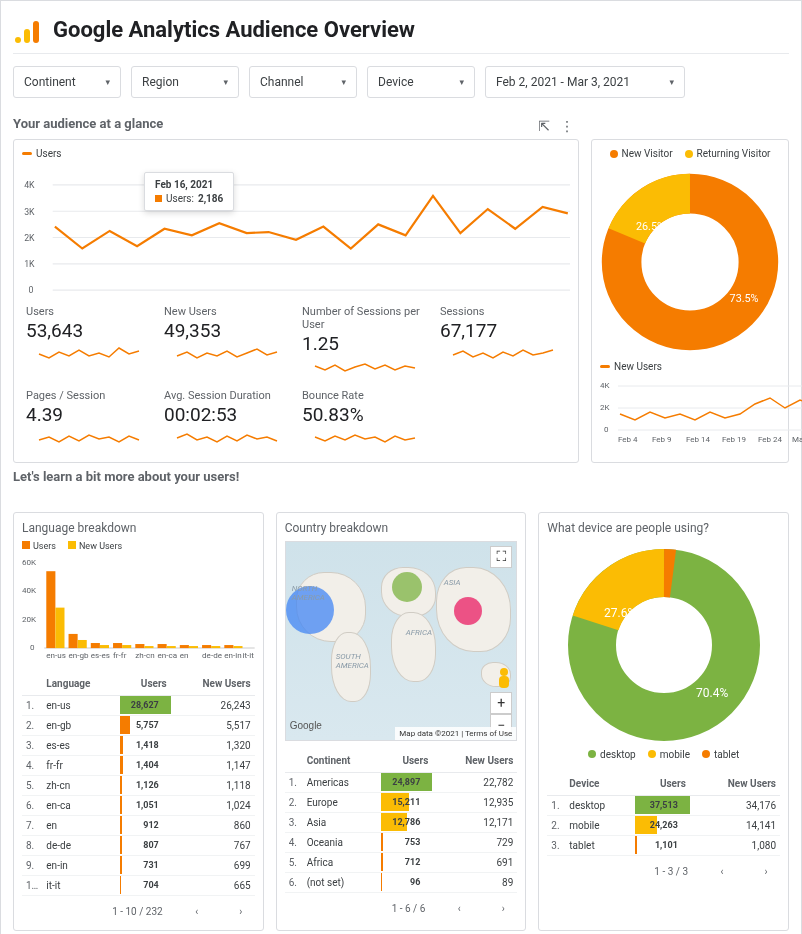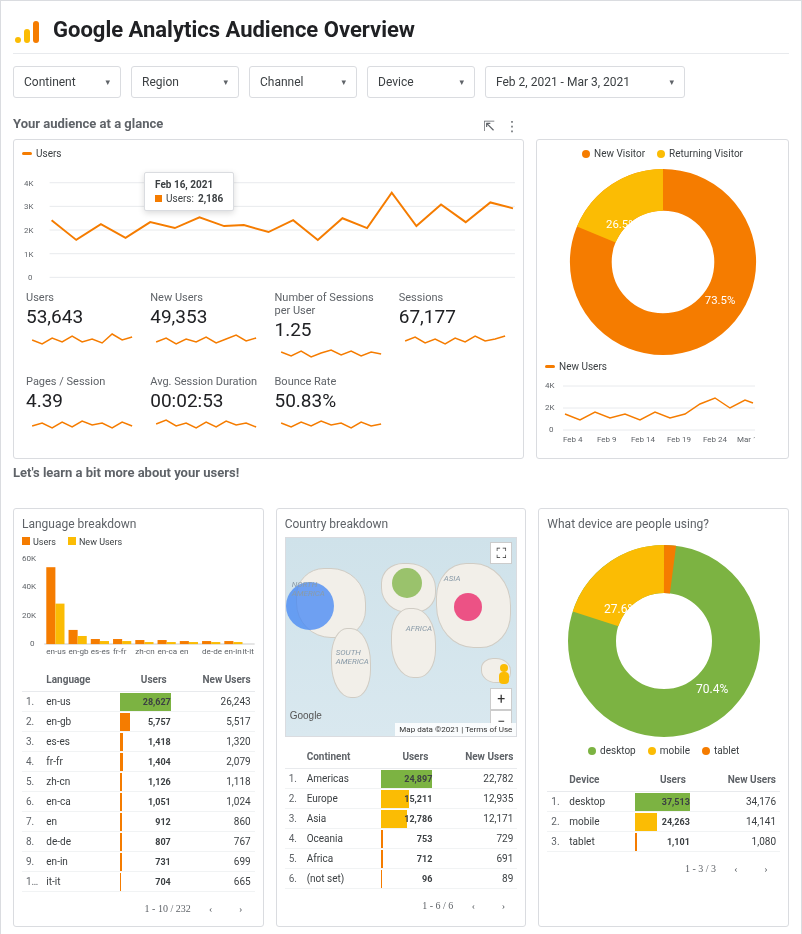--- a/index.html
+++ b/index.html
@@ -12,21 +12,21 @@
 .logo .b3 { position: absolute; bottom: 0; left: 20px; width: 6px; height: 22px; background: #f57c00; border-radius: 3px; }
 .title { font-size: 22px; font-weight: 700; color: #202124; }
 .filters { display: flex; gap: 10px; padding: 12px 0; }
 .filter { border: 1px solid #dadce0; border-radius: 3px; padding: 8px 10px; font-size: 12px; color: #3c4043; display: flex; align-items: center; justify-content: space-between; min-width: 108px; cursor: pointer; }
 .filter.wide { min-width: 200px; }
 .caret { font-size: 9px; color: #5f6368; }
 .sect-title { font-size: 13px; font-weight: 700; color: #5f6368; margin: 6px 0 8px; }
 .row1 { display: flex; gap: 12px; }
 .card { border: 1px solid #dadce0; border-radius: 3px; padding: 8px; background: #fff; }
 .c-trend { flex: 1; position: relative; }
-.c-visitor { width: 253px; }
+.c-visitor { width: 198px; }
 .card-tools { position: absolute; top: -22px; right: 4px; display: flex; gap: 10px; color: #5f6368; font-size: 14px; }
 .legend { display: flex; gap: 12px; font-size: 10px; align-items: center; margin-bottom: 4px; }
 .leg-item { display: flex; align-items: center; gap: 4px; }
 .leg-sw { width: 10px; height: 3px; border-radius: 2px; }
 .leg-dot { width: 8px; height: 8px; border-radius: 50%; }
 .chart-svg { width: 100%; display: block; }
 .tooltip { position: absolute; top: 32px; left: 130px; background: #fff; border: 1px solid #dadce0; box-shadow: 0 2px 6px rgba(0,0,0,0.15); padding: 6px 10px; font-size: 10px; border-radius: 2px; }
 .tooltip .tt-date { font-weight: 700; margin-bottom: 3px; }
 .tooltip .tt-row { display: flex; align-items: center; gap: 4px; }
 .tooltip .tt-sq { width: 7px; height: 7px; background: #f57c00; }
@@ -48,22 +48,22 @@
 .map-label { position: absolute; font-size: 8px; color: #8a9ba8; font-style: italic; }
 table { width: 100%; border-collapse: collapse; font-size: 10px; margin-top: 8px; }
 th { text-align: right; font-weight: 700; color: #5f6368; padding: 6px 4px; border-bottom: 1px solid #e8eaed; }
 th:first-child, th:nth-child(2) { text-align: left; }
 td { padding: 4px; text-align: right; border-bottom: 1px solid #f1f3f4; }
 td:first-child { text-align: left; width: 18px; color: #5f6368; }
 td:nth-child(2) { text-align: left; }
 .bar-cell { position: relative; height: 18px; }
 .bar-bg { position: absolute; inset: 0; display: flex; align-items: stretch; }
 .bar-fill { height: 100%; }
-.bar-txt { position: absolute; right: 0; top: 50%; transform: translateY(-50%); font-weight: 700; font-size: 9px; }
-.pager { display: flex; align-items: center; justify-content: flex-end; gap: 10px; font-size: 10px; color: #5f6368; padding: 6px 4px 0; font-family: Liberation Serif, serif; }
+.bar-txt { position: absolute; right: 12px; top: 50%; transform: translateY(-50%); font-weight: 700; font-size: 9px; }
+.pager { display: flex; align-items: center; justify-content: flex-end; gap: 24px; font-size: 10px; color: #5f6368; padding: 6px 4px 0; }
 .pager .pbtn { width: 20px; height: 20px; display: flex; align-items: center; justify-content: center; color: #5f6368; cursor: pointer; }
 .axis-txt { font-size: 8px; fill: #5f6368; }
 .lang-legend { display: flex; gap: 12px; font-size: 9px; margin-bottom: 2px; }
 .lls { width: 8px; height: 8px; display: inline-block; margin-right: 3px; }
 .pegman { position: absolute; right: 4px; bottom: 48px; width: 16px; height: 24px; }
 .pegman::before { content: ""; position: absolute; top: 0; left: 4px; width: 8px; height: 8px; background: #fbbc04; border-radius: 50%; }
 .pegman::after { content: ""; position: absolute; top: 8px; left: 3px; width: 10px; height: 12px; background: #fbbc04; border-radius: 4px; }
 </style>
 </head>
 <body>
@@ -325,21 +325,21 @@
        <td>4.</td>
        <td>fr-fr</td>
        <td style="padding:0">
                 <div class="bar-cell">
                   <div class="bar-bg">
                     <div class="bar-fill" style="width:5%;background:#f57c00"></div>
                   </div>
                   <span class="bar-txt">1,404</span>
                 </div>
               </td>
-       <td>2,079</td>
+       <td>1,147</td>
      </tr>
             <tr>
        <td>5.</td>
        <td>zh-cn</td>
        <td style="padding:0">
                 <div class="bar-cell">
                   <div class="bar-bg">
                     <div class="bar-fill" style="width:4%;background:#f57c00"></div>
                   </div>
                   <span class="bar-txt">1,126</span>
@@ -435,21 +435,21 @@
         <div class="bubble" style="top:55px;left:168px;width:28px;height:28px;background:#e91e63"></div>
         <div class="map-label" style="top:42px;left:6px">NORTH<br>AMERICA</div>
         <div class="map-label" style="top:36px;left:158px">ASIA</div>
         <div class="map-label" style="top:86px;left:120px">AFRICA</div>
         <div class="map-label" style="top:110px;left:50px">SOUTH<br>AMERICA</div>
         <div class="map-ctrl" style="top:4px">⛶</div>
         <div class="pegman"></div>
         <div class="map-ctrl" style="bottom:26px">+</div>
         <div class="map-ctrl" style="bottom:4px">−</div>
         <div class="map-footer"><span>Map data ©2021</span> | <span>Terms of Use</span></div>
-        <div style="position:absolute;bottom:15px;left:4px;font-size:10px;color:#555;font-family:Arial">Google</div>
+        <div style="position:absolute;bottom:9px;left:4px;font-size:10px;color:#555;font-family:Arial">Google</div>
       </div>
       <table>
         <thead>
             <tr>
               <th></th>
               <th>Continent</th>
               <th>Users</th>
               <th>New Users</th>
             </tr>
           </thead>

